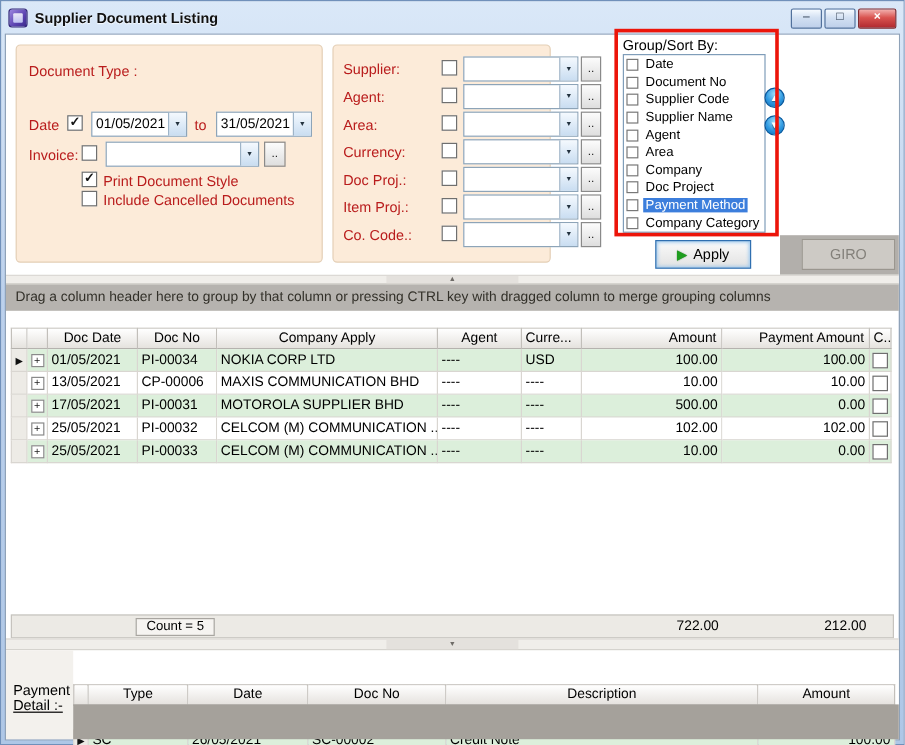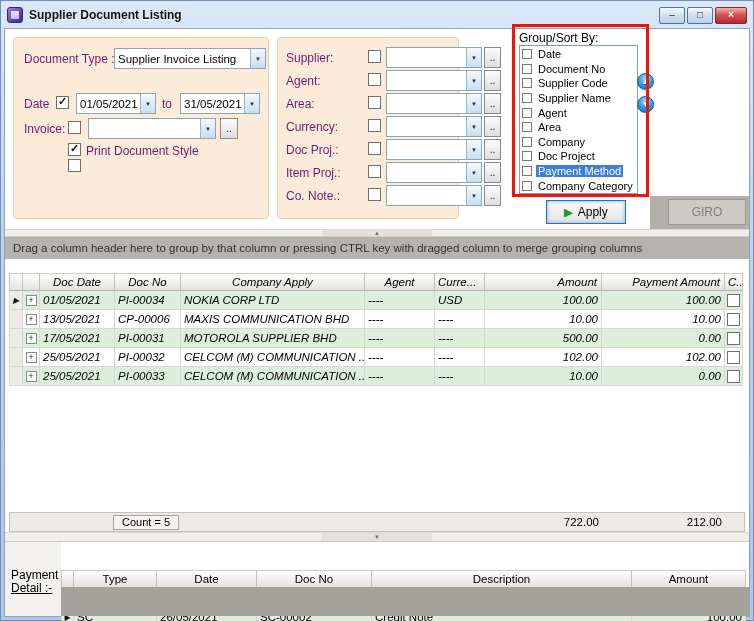--- a/index.html
+++ b/index.html
@@ -15,21 +15,21 @@
   .wbtn { width:26px; height:17px; border:1px solid #51719c; border-radius:2px; background:linear-gradient(#f7fbff,#d2e0f2 45%,#bed0ea); color:#1c2c40; font-size:10px; line-height:14px; text-align:center; cursor:default; }
   .wbtn.close { width:32px; background:linear-gradient(#f2b0ad,#d9534f 45%,#b02a30); border-color:#7e2a2e; color:#fff; font-weight:bold; }
 
   .client { position:absolute; left:4px; right:4px; top:28px; bottom:4px; background:#fff; outline:1px solid #8fa2b8; }
 
   
   .filter-area { position:absolute; left:0; top:0; right:0; height:200px; background:#fff; }
   .gb { position:absolute; background:#fcebd9; border:1px solid #e4cfb6; border-radius:4px; }
   .gb-left { left:8px; top:8px; width:256px; height:182px; }
   .gb-mid  { left:272px; top:8px; width:182px; height:182px; }
-  .lbl { position:absolute; font-size:12px; color:#701a75; white-space:nowrap; }
+  .lbl { position:absolute; font-size:12px; color:#b91c1c; white-space:nowrap; }
   .cb { position:absolute; width:13px; height:13px; border:1px solid #6f6f6f; background:#fff; }
   .cb.checked::after { content:"✓"; position:absolute; left:1px; top:-2px; font-size:11px; font-weight:bold; color:#151515; }
   .cb.inline { position:static; display:inline-block; }
   .combo { position:absolute; height:21px; border:1px solid #8da4b8; background:#fff; display:flex; align-items:center; }
   .combo .val { flex:1; font-size:11.5px; padding:0 3px; white-space:nowrap; overflow:hidden; }
   .combo .arr { width:15px; align-self:stretch; background:linear-gradient(#f4f9fe,#c9ddf1); border-left:1px solid #9eb4c8; display:grid; place-items:center; font-size:6px; color:#23323f; }
   .dots { position:absolute; width:18px; height:21px; border:1px solid #8a8a8a; background:linear-gradient(#fcfcfc,#dedede); font-size:10px; text-align:center; line-height:17px; color:#222; font-family:"Liberation Sans",sans-serif; }
 
   .gs-title { position:absolute; left:514px; top:2px; font-size:12px; }
   .gs-list { position:absolute; left:514px; top:16px; width:119px; height:149px; border:1px solid #7f9db9; background:#fff; padding-top:1px; overflow:hidden; }
@@ -43,21 +43,21 @@
   .apply-play { color:#1f9e1f; font-size:11px; text-shadow:0 0 1px #0b5e0b; }
   .giro-strip { position:absolute; left:645px; top:167px; right:0; height:33px; background:#b2afab; }
   .giro-btn { position:absolute; right:3px; top:3px; width:78px; height:26px; background:#cdcac5; border:1px solid #9a968f; color:#83807a; font-size:12px; text-align:center; line-height:24px; font-family:"Liberation Sans",sans-serif; }
 
   
   .splitter { position:absolute; left:0; right:0; height:8px; background:#f0eeea; border-top:1px solid #dcd9d5; border-bottom:1px solid #cfccc8; }
   .split-tab { width:110px; height:100%; margin:0 auto; background:#e4e1dd; display:grid; place-items:center; font-size:6px; color:#6e6b67; }
   .dragbar { position:absolute; left:0; right:0; top:208px; height:22px; background:#b6b3af; color:#323029; font-size:11.5px; line-height:22px; padding-left:8px; white-space:nowrap; overflow:hidden; }
 
   
-  .main-grid { position:absolute; left:4px; top:244px; width:736px;font-style:italic; }
+  .main-grid { position:absolute; left:4px; top:244px; width:736px; }
   .grow { display:grid; grid-template-columns:14px 17px 75px 66px 184px 70px 50px 117px 123px 18px; }
   .hcell { height:18px; background:linear-gradient(#ffffff,#e5e2de); border-right:1px solid #c2bfba; border-top:1px solid #cfccc8; border-bottom:1px solid #b5b2ae; font-size:11.5px; display:flex; align-items:center; justify-content:center; overflow:hidden; white-space:nowrap; }
   .hcell.first { border-left:1px solid #c2bfba; }
   .hcell.num { justify-content:flex-end; padding-right:4px; }
   .hcell.left { justify-content:flex-start; padding-left:3px; }
   .dcell { height:19px; border-right:1px solid #d9d6d1; border-bottom:1px solid #d9d6d1; font-size:11.5px; display:flex; align-items:center; padding:0 3px; white-space:nowrap; overflow:hidden; background:#fff; }
   .dcell.first { border-left:1px solid #d9d6d1; }
   .r-green .dcell { background:#dcefdb; }
   .dcell.gut { background:#edebe6 !important; padding:0; justify-content:center; }
   .dcell.num { justify-content:flex-end; }
@@ -92,24 +92,20 @@
       <span class="wbtn close">×</span>
     </span>
   </div>
 
   <div class="client">
 
     <div class="filter-area">
 
       <div class="gb gb-left">
         <span class="lbl" style="left:10px;top:14px">Document Type :</span>
-        <div class="combo" style="left:100px;top:10px;width:152px">
-          <span class="val">Supplier Invoice Listing</span>
-          <span class="arr">▼</span>
-        </div>
 
         <span class="lbl" style="left:10px;top:59px">Date</span>
         <span class="cb checked" style="left:42px;top:58px"></span>
         <div class="combo" style="left:62px;top:55px;width:80px">
           <span class="val">01/05/2021</span>
           <span class="arr">▼</span>
         </div>
         <span class="lbl" style="left:148px;top:59px">to</span>
         <div class="combo" style="left:166px;top:55px;width:80px">
           <span class="val">31/05/2021</span>
@@ -120,20 +116,21 @@
         <span class="cb" style="left:54px;top:83px"></span>
         <div class="combo" style="left:74px;top:80px;width:128px">
           <span class="val"></span>
           <span class="arr">▼</span>
         </div>
         <button class="dots" style="left:206px;top:80px">..</button>
 
         <span class="cb checked" style="left:54px;top:105px"></span>
         <span class="lbl" style="left:72px;top:106px">Print Document Style</span>
         <span class="cb" style="left:54px;top:121px"></span>
+        <span class="lbl" style="left:72px;top:122px">Include Cancelled Documents</span>
       </div>
 
       <div class="gb gb-mid">
 
         <span class="lbl" style="left:8px;top:13px">Supplier:</span>
         <span class="cb" style="left:90px;top:12px"></span>
         <div class="combo" style="left:108px;top:9px;width:96px">
             <span class="val"></span>
             <span class="arr">▼</span>
           </div>
@@ -172,21 +169,21 @@
         <button class="dots" style="left:206px;top:101px;width:17px">..</button>
 
         <span class="lbl" style="left:8px;top:128px">Item Proj.:</span>
         <span class="cb" style="left:90px;top:127px"></span>
         <div class="combo" style="left:108px;top:124px;width:96px">
             <span class="val"></span>
             <span class="arr">▼</span>
           </div>
         <button class="dots" style="left:206px;top:124px;width:17px">..</button>
 
-        <span class="lbl" style="left:8px;top:151px">Co. Note.:</span>
+        <span class="lbl" style="left:8px;top:151px">Co. Code.:</span>
         <span class="cb" style="left:90px;top:150px"></span>
         <div class="combo" style="left:108px;top:147px;width:96px">
             <span class="val"></span>
             <span class="arr">▼</span>
           </div>
         <button class="dots" style="left:206px;top:147px;width:17px">..</button>
       </div>
 
       <span class="gs-title">Group/Sort By:</span>
       <div class="gs-list">

